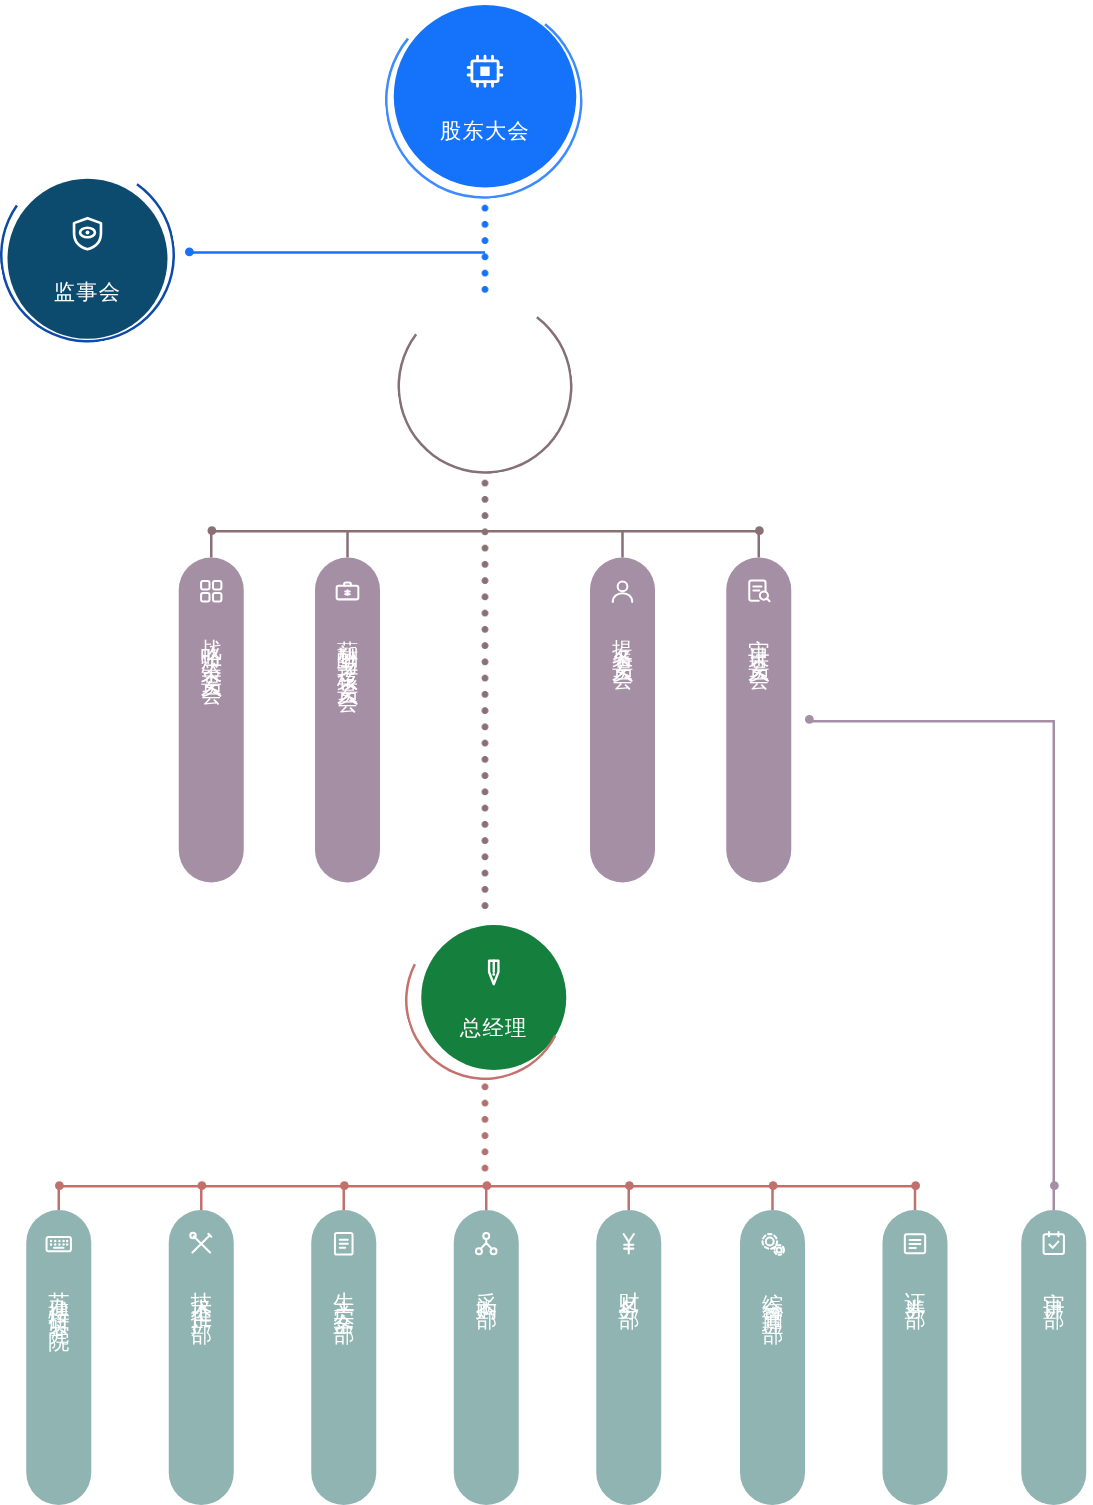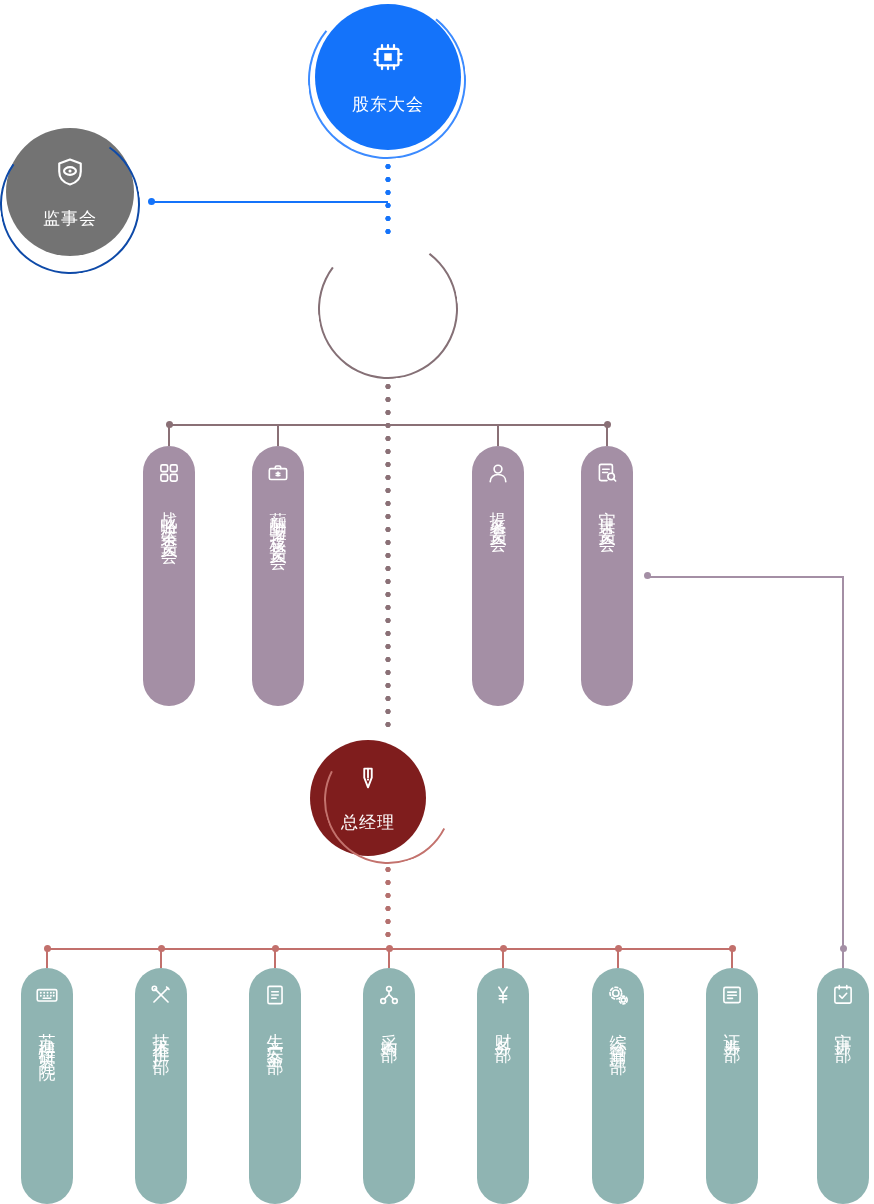--- a/index.html
+++ b/index.html
@@ -77,37 +77,37 @@
         <rect x="5" y="6.5" width="14" height="11" rx="1"></rect>
         <rect x="9.5" y="9.5" width="5" height="5" fill="#fff" stroke="none"></rect>
         <path d="M8 6.5V4M12 6.5V4M16 6.5V4M8 17.5V20M12 17.5V20M16 17.5V20M5 10H3M5 14H3M19 10H21M19 14H21"></path>
       </g>
         </svg>
     </span>
     <span class="label">股东大会</span>
   </div>
   <div class="arc" style="--c:#3c8bff;left:308px;top:1px;width:158px;height:158px;transform:rotate(-6deg)"></div>
 
-  <div class="org-circle" style="left:6px;top:128px;width:128px;height:128px;background:#737373">
+  <div class="org-circle" style="left:6px;top:143px;width:128px;height:128px;background:#0c4a6e">
     <span class="icw">
       <svg class="ic" width="34" height="34" viewBox="0 0 24 24">
           <g stroke="#fff" fill="none" stroke-width="1.5" stroke-linecap="round" stroke-linejoin="round">
         <path d="M12 3.2L19.6 6v5.6c0 4.9-3.2 8-7.6 9.2-4.4-1.2-7.6-4.3-7.6-9.2V6L12 3.2z"></path>
         <ellipse cx="12" cy="11.3" rx="4.2" ry="2.7"></ellipse>
         <circle cx="12" cy="11.3" r="1.1" fill="#fff" stroke="none"></circle>
       </g>
         </svg>
     </span>
     <span class="label">监事会</span>
   </div>
   <div class="arc" style="--c:#0e4aa8;left:0px;top:134px;width:140px;height:140px;transform:rotate(-10deg)"></div>
 
   <div class="arc" style="--c:#857076;left:318px;top:239px;width:140px;height:140px;transform:rotate(-8deg)"></div>
 
-  <div class="org-circle" style="left:310px;top:740px;width:116px;height:116px;background:#7f1d1d">
+  <div class="org-circle" style="left:337px;top:740px;width:116px;height:116px;background:#15803d">
     <span class="icw">
       <svg class="ic" width="30" height="30" viewBox="0 0 24 24">
           <g stroke="#fff" fill="none" stroke-width="1.5" stroke-linecap="round" stroke-linejoin="round">
         <path d="M9 4.5h6v7.2L12 19.5l-3-7.8V4.5z"></path>
         <path d="M12 4.5v7"></path>
         <circle cx="12" cy="13.2" r="0.9" fill="#fff" stroke="none"></circle>
       </g>
         </svg>
     </span>
     <span class="label">总经理</span>

